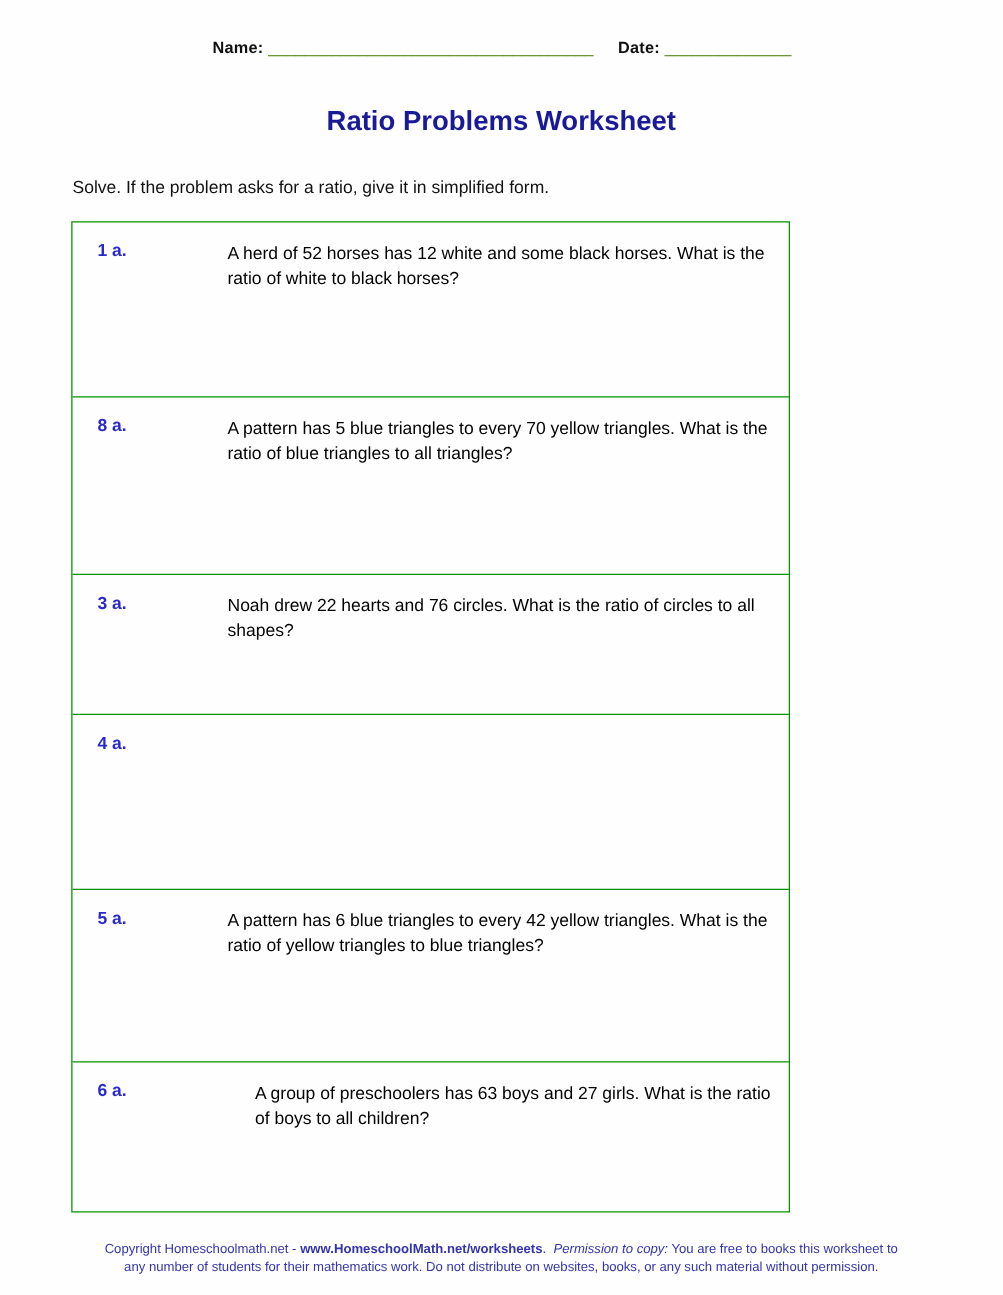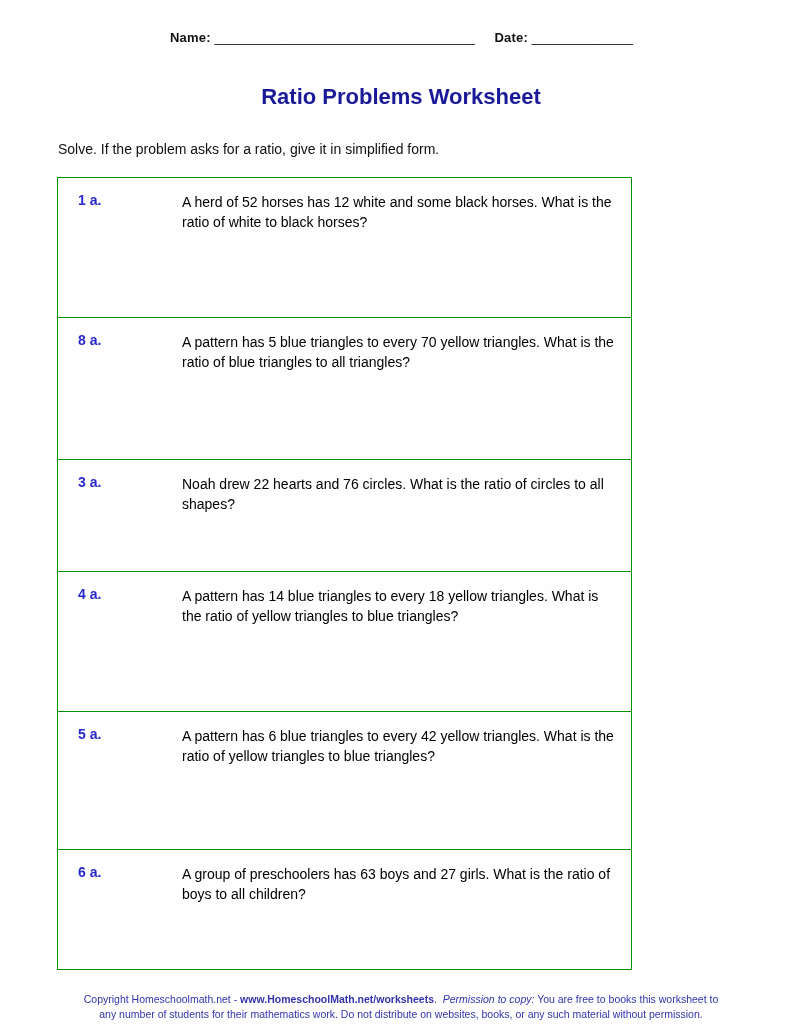--- a/index.html
+++ b/index.html
@@ -21,21 +21,21 @@
   }
   
   .name-date{
     position:absolute;top:30px;left:170px;
     font-size:13px;font-weight:bold;
     white-space:nowrap;
     letter-spacing:.2px;
   }
   .write-line{
     font-weight:normal;
-    color:#000000;
+    color:#4d7c0f;
     letter-spacing:0;
   }
   .name-gap{display:inline-block;width:12px;}
   
   .title{
     position:absolute;top:84px;left:0;width:100%;
     text-align:center;
     font-size:22px;font-weight:bold;
     color:var(--title-blue);
   }
@@ -56,21 +56,21 @@
     align-items:flex-start;
     border-bottom:1px solid var(--border-green);
     padding:14px 10px 8px 20px;
   }
   .problem-row:last-child{border-bottom:none;}
   .problem-row:nth-child(1){min-height:140px;}
   .problem-row:nth-child(2){min-height:142px;}
   .problem-row:nth-child(3){min-height:112px;}
   .problem-row:nth-child(4){min-height:140px;}
   .problem-row:nth-child(5){min-height:138px;}
-  .problem-row:nth-child(6){min-height:119px;}
+  .problem-row:nth-child(6){min-height:119px;gap:22px;}
   .problem-number{
     flex:0 0 40px;
     margin-right:20px;
     font-size:14px;font-weight:bold;
     color:var(--number-blue);
     white-space:nowrap;
   }
   .problem-text{
     flex:1 1 auto;
     font-size:14px;line-height:20px;
@@ -119,21 +119,20 @@
     <div class="problem-row">
       <span class="problem-number">8 a.</span>
       <span class="problem-text">A pattern has 5 blue triangles to every 70 yellow triangles. What is the ratio of blue triangles to all triangles?</span>
     </div>
     <div class="problem-row">
       <span class="problem-number">3 a.</span>
       <span class="problem-text">Noah drew 22 hearts and 76 circles. What is the ratio of circles to all shapes?</span>
     </div>
     <div class="problem-row">
       <span class="problem-number">4 a.</span>
-      <span class="problem-text">A pattern has 14 blue triangles to every 18 yellow triangles. What is the ratio of yellow triangles to blue triangles?</span>
     </div>
     <div class="problem-row">
       <span class="problem-number">5 a.</span>
       <span class="problem-text">A pattern has 6 blue triangles to every 42 yellow triangles. What is the ratio of yellow triangles to blue triangles?</span>
     </div>
     <div class="problem-row">
       <span class="problem-number">6 a.</span>
       <span class="problem-text">A group of preschoolers has 63 boys and 27 girls. What is the ratio of boys to all children?</span>
     </div>
   </div>

